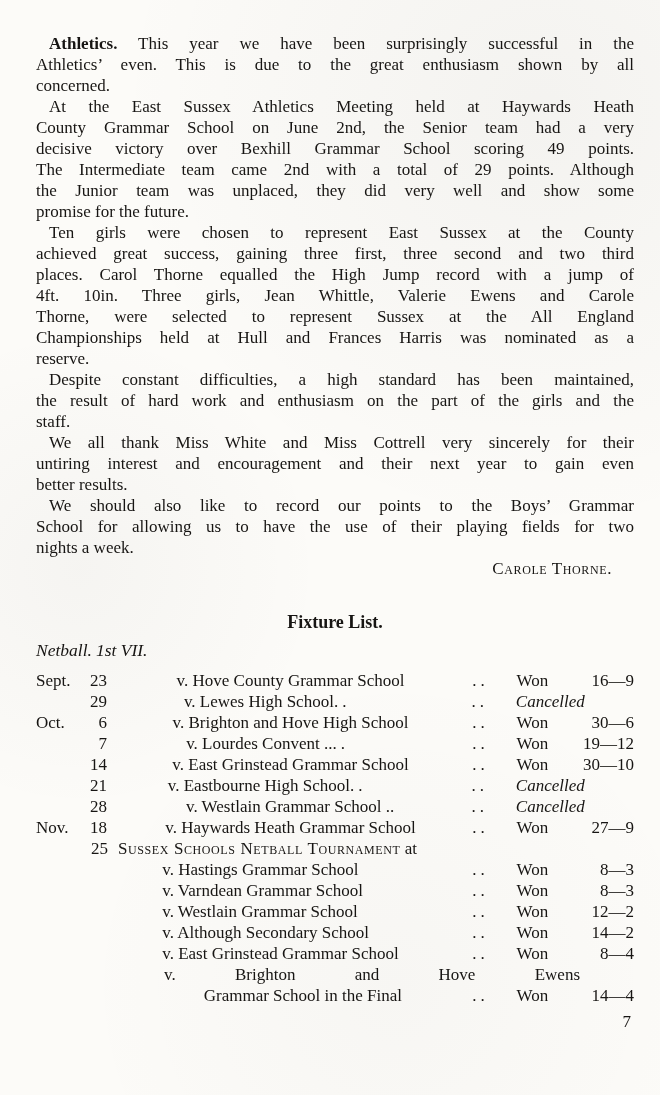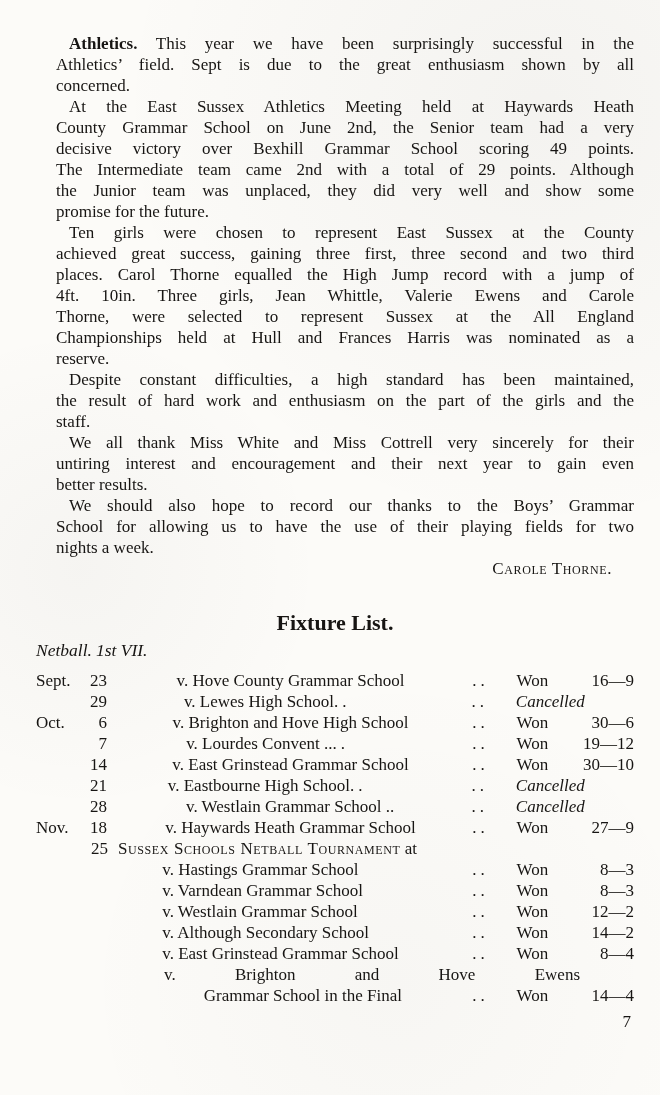--- a/index.html
+++ b/index.html
@@ -13,31 +13,31 @@
     box-sizing:border-box;width:660px;height:1095px;
     padding:33px 26px 0 36px;position:relative;overflow:hidden;
     background-image:
       radial-gradient(circle at 82% 10%, rgba(40,40,40,0.04), transparent 38%),
       radial-gradient(circle at 12% 52%, rgba(40,40,40,0.03), transparent 30%),
       radial-gradient(circle at 60% 90%, rgba(40,40,40,0.025), transparent 30%);
   }
   
   .bline{
     font-size:17px;line-height:21px;
-    text-align:justify;text-align-last:justify;margin-left:20px;
+    text-align:justify;text-align-last:justify;
   }
   .bline.first{text-indent:13px;}
   .bline.last{text-align-last:left;}
   .lead{font-weight:bold;}
   .signature{
     font-size:17px;line-height:21px;text-align:right;padding-right:22px;
     font-variant:small-caps;letter-spacing:0.6px;
   }
   
-  .fx-title{margin-top:33px;font-size:22px;line-height:21px;font-weight:bold;text-align:center;}
+  .fx-title{margin-top:33px;font-size:18px;line-height:21px;font-weight:bold;text-align:center;}
   .fx-sub{margin-top:7px;font-size:17.5px;line-height:21px;font-style:italic;}
   .fx-sub .team{margin-left:4px;}
   .fx-rows{margin-top:9px;}
   .frow{display:flex;align-items:baseline;font-size:17px;line-height:21px;height:21px;}
   .c-month{width:46px;}
   .c-day{width:26px;text-align:right;}
   .c-sp{width:10px;}
   .c-opp{width:352px;display:flex;justify-content:center;}
   .c-opp .mid-dots{margin-right:46px;}
   .c-leader{width:45px;padding-left:8px;}
@@ -53,42 +53,42 @@
   .italic{font-style:italic;}
   .sc{font-variant:small-caps;letter-spacing:0.6px;}
   .pageno{margin-top:5px;font-size:17px;line-height:21px;text-align:right;padding-right:3px;}
 </style>
 </head>
 <body>
 
 <div class="page">
   <div id="article">
       <div class="bline first"><b class="lead">Athletics.</b> This year we have been surprisingly successful in the</div>
-      <div class="bline">Athletics’ field.  Sept is due to the great enthusiasm shown by all</div>
+      <div class="bline">Athletics’ even.  This is due to the great enthusiasm shown by all</div>
       <div class="bline last">concerned.</div>
       <div class="bline first">At the East Sussex Athletics Meeting held at Haywards Heath</div>
       <div class="bline">County Grammar School on June 2nd, the Senior team had a very</div>
       <div class="bline">decisive victory over Bexhill Grammar School scoring 49 points.</div>
       <div class="bline">The Intermediate team came 2nd with a total of 29 points.  Although</div>
       <div class="bline">the Junior team was unplaced, they did very well and show some</div>
       <div class="bline last">promise for the future.</div>
       <div class="bline first">Ten girls were chosen to represent East Sussex at the County</div>
       <div class="bline">achieved great success, gaining three first, three second and two third</div>
       <div class="bline">places.  Carol Thorne equalled the High Jump record with a jump of</div>
       <div class="bline">4ft. 10in.  Three girls, Jean Whittle, Valerie Ewens and Carole</div>
       <div class="bline">Thorne, were selected to represent Sussex at the All England</div>
       <div class="bline">Championships held at Hull and Frances Harris was nominated as a</div>
       <div class="bline last">reserve.</div>
       <div class="bline first">Despite constant difficulties, a high standard has been maintained,</div>
       <div class="bline">the result of hard work and enthusiasm on the part of the girls and the</div>
       <div class="bline last">staff.</div>
       <div class="bline first">We all thank Miss White and Miss Cottrell very sincerely for their</div>
       <div class="bline">untiring interest and encouragement and their next year to gain even</div>
       <div class="bline last">better results.</div>
-      <div class="bline first">We should also hope to record our thanks to the Boys’ Grammar</div>
+      <div class="bline first">We should also like to record our points to the Boys’ Grammar</div>
       <div class="bline">School for allowing us to have the use of their playing fields for two</div>
       <div class="bline last">nights a week.</div>
     </div>
   <div class="signature">Carole Thorne.</div>
   <div class="fx-title">Fixture List.</div>
   <div class="fx-sub">
     <span class="sport">Netball.</span><span class="team">1st VII.</span>
   </div>
   <div class="fx-rows" id="fxrows">
       <div class="frow">

